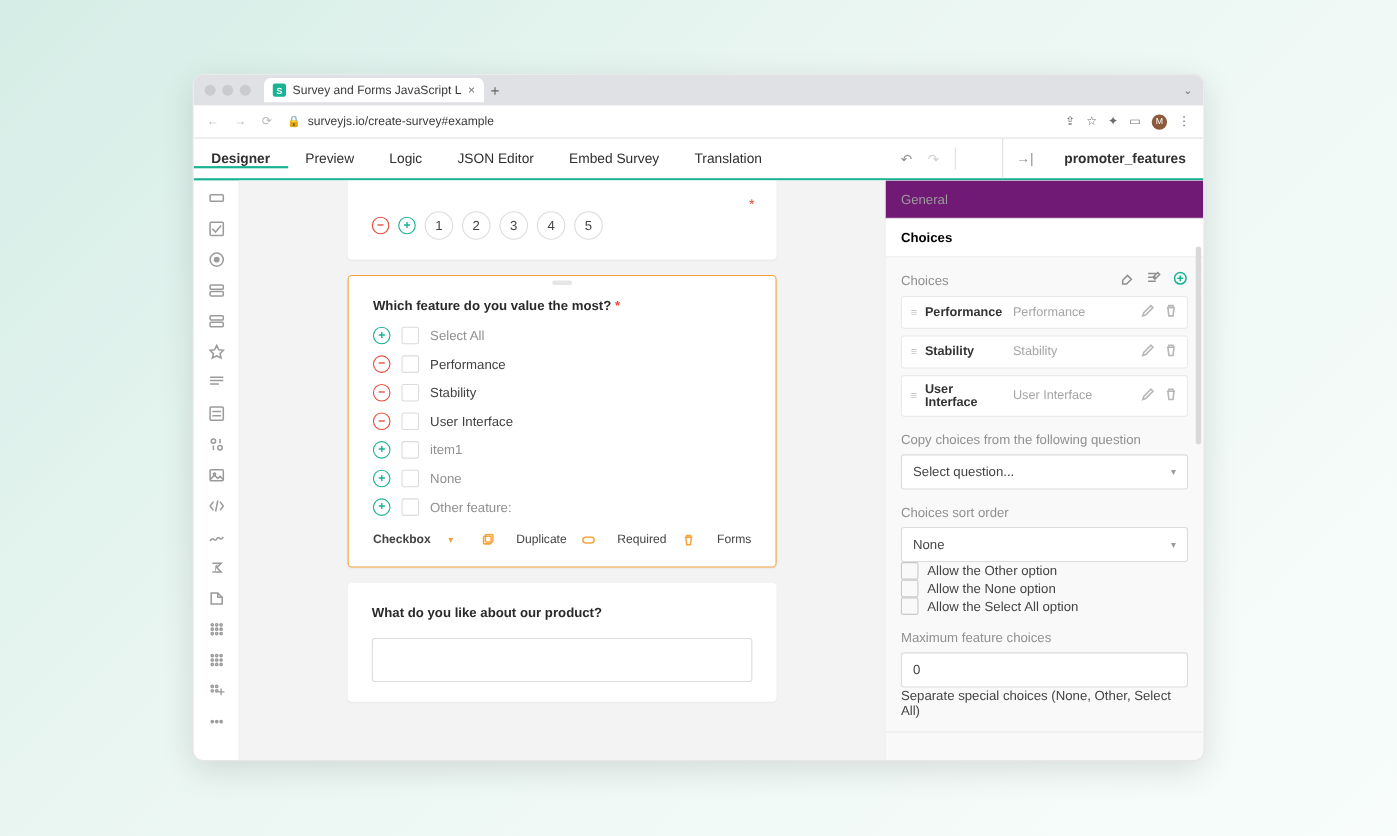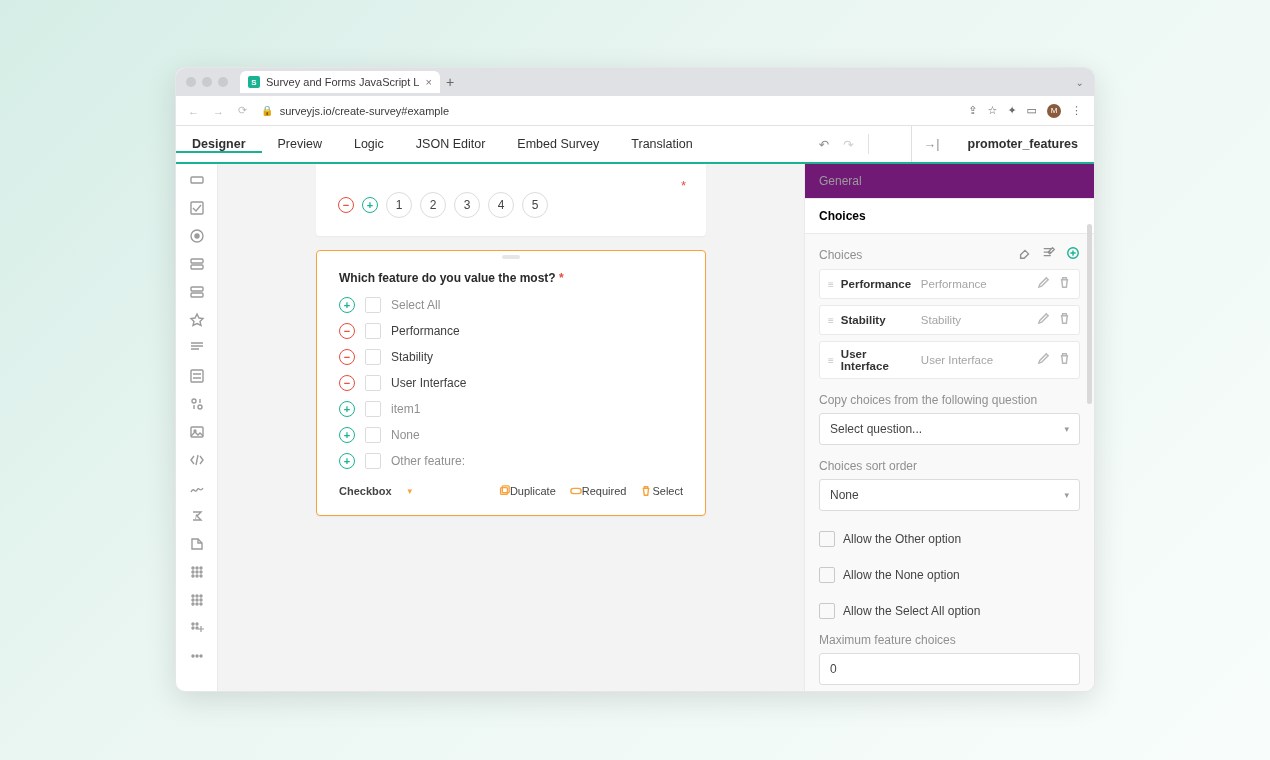--- a/index.html
+++ b/index.html
@@ -65,21 +65,21 @@
   .icn-minus { color:#e74c3c; border-color:#e74c3c;}
   .icn-plus { color:#19b394; border-color:#19b394;}
   .rating-item { width:26px; height:26px; border-radius:50%; border:1px solid #dcdcdc; display:flex; align-items:center; justify-content:center; font-size:12px; color:#444; cursor:pointer;}
   .drag-handle-top { position:absolute; top:4px; left:50%; transform:translateX(-50%); width:18px; height:4px; border-radius:2px; background:#e6e6e6;}
   .choice-row { display:flex; align-items:center; gap:10px; margin-top:10px; font-size:12px; color:#909090;}
   .choice-row .cb { width:16px; height:16px; border:1px solid #dcdcdc; border-radius:2px;}
   .choice-row.active { color:#404040; }
   .card-footer { display:flex; align-items:center; margin-top:16px; font-size:11px; color:#f7a23b;}
   .qtype { color:#444; font-weight:600; margin-right:16px;}
   .footer-spacer{flex:1;}
-  .foot-btn { display:flex; align-items:center; gap:0; margin-left:14px; cursor:pointer; color:#444;}
+  .foot-btn { display:flex; align-items:center; gap:20px; margin-left:14px; cursor:pointer; color:#444;}
   .foot-btn svg { width:12px; height:12px; stroke:#f7a23b; fill:none; stroke-width:1.6;}
   .textarea-stub { border:1px solid #dcdcdc; border-radius:3px; height:40px; margin-top:14px;}
   
   .props { width:290px; border-left:1px solid #eaeaea; background:#f9f9f9; overflow:auto; position:relative;}
   .accordion { border-bottom:1px solid #eaeaea; padding:10px 14px; font-size:12px; cursor:pointer; }
   .accordion.dim { color:#9b9b9b; background:#701a75;}
   .accordion.active { font-weight:600; background:#fff;}
   .panel-body { padding:12px 14px; font-size:12px; color:#606060; background:#f9f9f9; border-bottom:1px solid #eaeaea;}
   .ch-head { display:flex; align-items:center; margin-bottom:6px;}
   .ch-head-label { color:#909090; font-size:12px;}
@@ -89,21 +89,21 @@
   .ch-head-tools .add svg{stroke:#19b394;}
   .ch-item { background:#fff; border:1px solid #eaeaea; border-radius:3px; display:flex; align-items:center; padding:6px 8px; margin-bottom:6px; gap:8px;}
   .drag-dots{ color:#c6c6c6; font-size:10px; letter-spacing:-1px;}
   .ch-item .name { font-weight:600; color:#333; width:72px; font-size:11.5px;}
   .ch-item .val { color:#a5a5a5; flex:1; font-size:11.5px;}
   .ch-item .rowtools{display:flex; gap:8px;}
   .ch-item .rowtools svg{width:13px;height:13px;stroke:#b8b8b8;fill:none;stroke-width:1.6;cursor:pointer;}
   .field-label{color:#909090;font-size:12px;margin:14px 0 6px;}
   .sel { background:#fff;border:1px solid #dcdcdc;border-radius:3px;padding:8px 10px;display:flex;align-items:center;justify-content:space-between;font-size:12px;color:#444;cursor:pointer;}
   .sel .chev{color:#9b9b9b;font-size:9px;}
-  .check-row{display:flex;align-items:center;gap:8px;margin-top:20px;color:#444;font-size:12px;}
+  .check-row{display:flex;align-items:center;gap:8px;margin-top:0;color:#444;font-size:12px;}
   .check-row .cb{width:16px;height:16px;border:1px solid #c9c9c9;border-radius:2px;cursor:pointer;}
   .num-input{background:#fff;border:1px solid #dcdcdc;border-radius:3px;padding:8px 10px;font-size:12px;color:#444;margin-top:6px;}
   .scrollbar-fake{position:absolute; right:2px; top:60px; width:5px; height:180px; background:#d9d9d9; border-radius:3px;}
 </style>
 </head>
 <body>
 
 <div class="browser">
 
   <div class="titlebar">
@@ -373,25 +373,29 @@
             <div class="foot-btn">
               <svg viewBox="0 0 14 14">
                   <rect x="1" y="4" width="12" height="6" rx="3"></rect>
                 </svg>
               <span>Required</span>
             </div>
             <div class="foot-btn">
               <svg viewBox="0 0 14 14">
                   <path d="M3 4h8M5 4V2h4v2M4 4l1 8h4l1-8"></path>
                 </svg>
-              <span>Select</span>
+              <span>Forms</span>
             </div>
           </div>
         </div>
 
+        <div class="card">
+          <div class="qtitle">What do you like about our product?</div>
+          <div class="textarea-stub"></div>
+        </div>
       </div>
     </div>
 
     <div class="props">
       <div class="scrollbar-fake"></div>
       <div class="accordion dim">General</div>
       <div class="accordion active">Choices</div>
 
       <div class="panel-body">
         <div class="ch-head">

